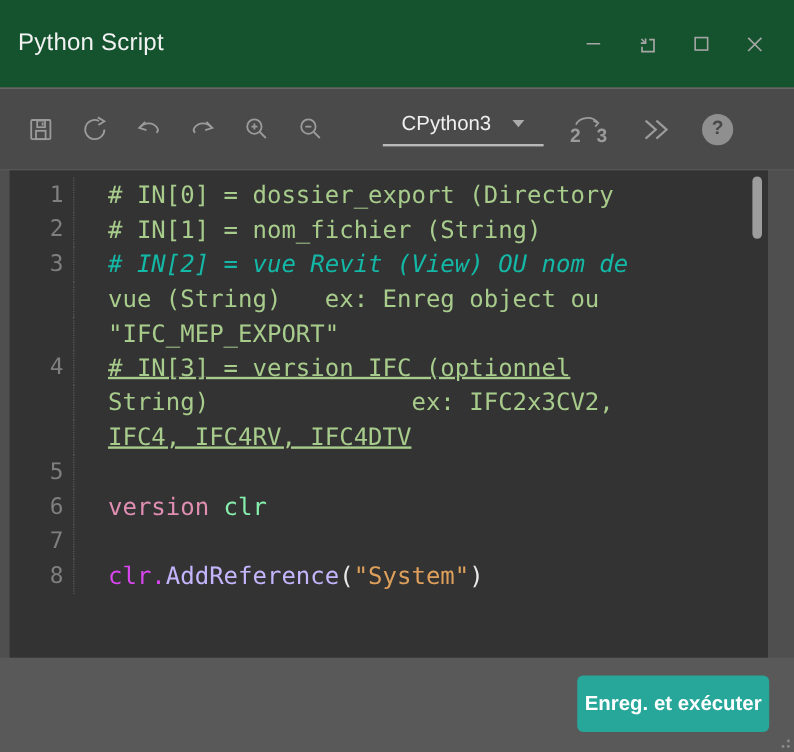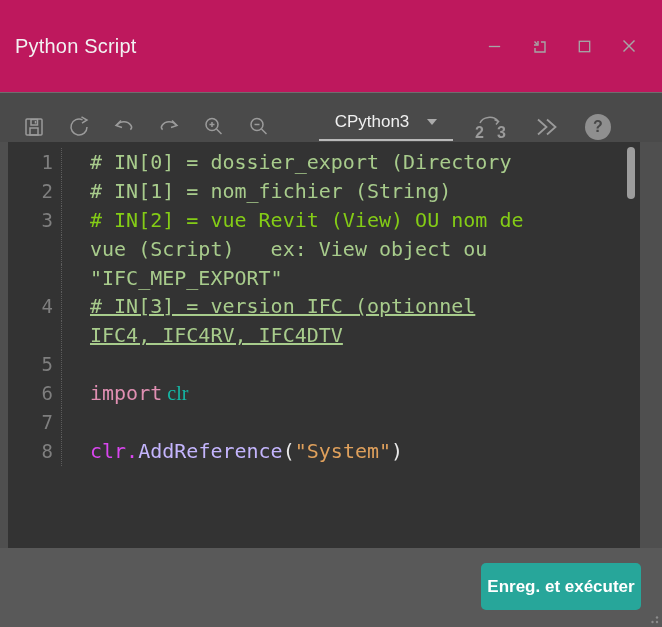--- a/index.html
+++ b/index.html
@@ -1,20 +1,20 @@
 <!DOCTYPE html>
 <html><head>
 <meta charset="utf-8">
 <style>
   * { margin:0; padding:0; box-sizing:border-box; }
   html,body { width:662px; height:627px; overflow:hidden; background:#595959;
               font-family:"Liberation Sans",sans-serif; position:relative; }
 
   
-  .titlebar { height:92px; display:flex; align-items:center; padding:0 24px 0 15px; background:#be185d; }
+  .titlebar { height:73px; display:flex; align-items:center; padding:0 24px 0 15px; background:#14532d; }
   .title { color:#F2F2F2; font-size:20px; letter-spacing:.2px; }
   .win-controls { margin-left:auto; display:flex; align-items:center; gap:27px; }
   .win-btn { width:18px; height:18px; display:flex; align-items:center; justify-content:center; cursor:pointer; }
   .win-btn svg { stroke:#A6A6A6; fill:none; stroke-width:1.4; }
 
   
   .toolbar { height:68px; background:#4A4A4A; border-top:1px solid #6E6E6E;
              display:flex; align-items:center; padding-left:21px; }
   .tool-btn { width:26px; height:26px; margin-right:19px; display:flex; align-items:center; justify-content:center; cursor:pointer; }
   .tool-btn svg { stroke:#9B9B9B; fill:none; stroke-width:1.5; }
@@ -162,45 +162,49 @@
         <div class="code-row">
           <div class="line-number">1</div>
           <div class="code-line"><span style="color: rgb(168, 204, 140);"># IN[0] = dossier_export (Directory</span></div>
         </div>
         <div class="code-row">
           <div class="line-number">2</div>
           <div class="code-line"><span style="color: rgb(168, 204, 140);"># IN[1] = nom_fichier (String)</span></div>
         </div>
         <div class="code-row">
           <div class="line-number">3</div>
-          <div class="code-line"><span style="color: #84cc16;"># IN[2] = vue Revit (View) OU nom de</span></div>
-        </div>
-        <div class="code-row">
-          <div class="line-number"></div>
-          <div class="code-line"><span style="color: rgb(168, 204, 140);">vue (Script)   ex: View object ou</span></div>
+          <div class="code-line"><span style="color: #14b8a6; font-style: italic;"># IN[2] = vue Revit (View) OU nom de</span></div>
+        </div>
+        <div class="code-row">
+          <div class="line-number"></div>
+          <div class="code-line"><span style="color: rgb(168, 204, 140);">vue (String)   ex: Enreg object ou</span></div>
         </div>
         <div class="code-row">
           <div class="line-number"></div>
           <div class="code-line"><span style="color: rgb(168, 204, 140);">"IFC_MEP_EXPORT"</span></div>
         </div>
         <div class="code-row">
           <div class="line-number">4</div>
           <div class="code-line"><span style="color: rgb(168, 204, 140); text-decoration: underline;"># IN[3] = version IFC (optionnel</span></div>
         </div>
         <div class="code-row">
           <div class="line-number"></div>
+          <div class="code-line"><span style="color: rgb(168, 204, 140);">String)              ex: IFC2x3CV2,</span></div>
+        </div>
+        <div class="code-row">
+          <div class="line-number"></div>
           <div class="code-line"><span style="color: rgb(168, 204, 140); text-decoration: underline;">IFC4, IFC4RV, IFC4DTV</span></div>
         </div>
         <div class="code-row">
           <div class="line-number">5</div>
           <div class="code-line"></div>
         </div>
         <div class="code-row">
           <div class="line-number">6</div>
-          <div class="code-line"><span style="color: rgb(224, 143, 178);">import</span><span style="color: #14b8a6; font-family: Liberation Serif, serif;"> clr</span></div>
+          <div class="code-line"><span style="color: rgb(224, 143, 178);">version</span><span style="color: #86efac;"> clr</span></div>
         </div>
         <div class="code-row">
           <div class="line-number">7</div>
           <div class="code-line"></div>
         </div>
         <div class="code-row">
           <div class="line-number">8</div>
           <div class="code-line"><span style="color: #d946ef;">clr.</span><span style="color: #c4b5fd;">AddReference</span><span style="color: rgb(234, 234, 234);">(</span><span style="color: rgb(223, 160, 92);">"System"</span><span style="color: rgb(234, 234, 234);">)</span></div>
         </div>
       </div>

